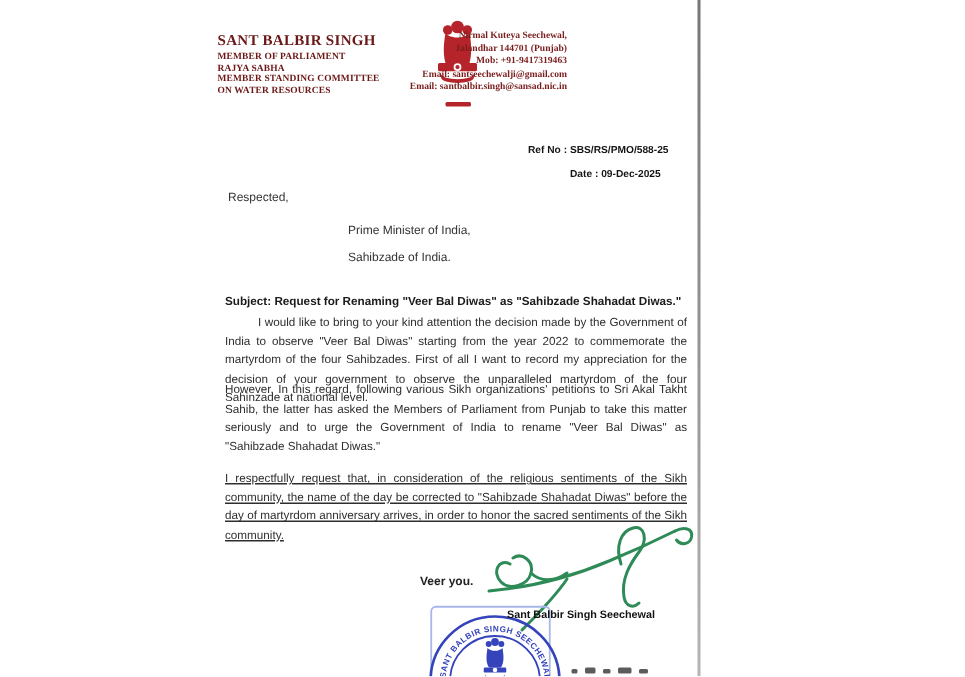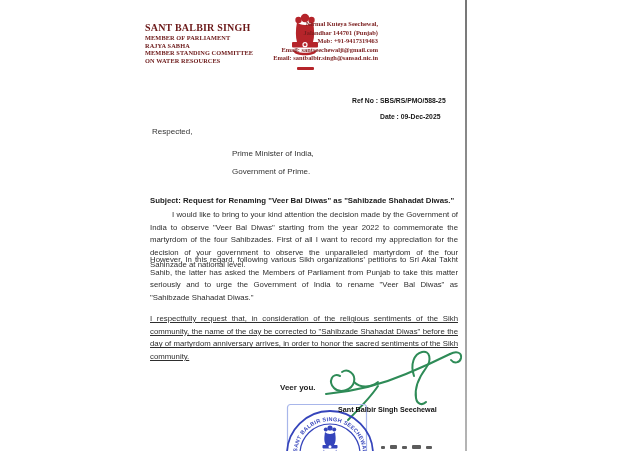--- a/index.html
+++ b/index.html
@@ -92,21 +92,21 @@
     <div>Email: santseechewalji@gmail.com</div>
     <div>Email: santbalbir.singh@sansad.nic.in</div>
   </div>
 
   <div class="refno">Ref No : SBS/RS/PMO/588-25</div>
   <div class="refdate">Date : 09-Dec-2025</div>
 
   <div class="salutation">Respected,</div>
   <div class="addressee">
     <div>Prime Minister of India,</div>
-    <div>Government of Prime.</div>
+    <div>Sahibzade of India.</div>
   </div>
 
   <div class="subject">Subject: Request for Renaming "Veer Bal Diwas" as "Sahibzade Shahadat Diwas."</div>
 
   <p class="para p1">I would like to bring to your kind attention the decision made by the Government of India to observe "Veer Bal Diwas" starting from the year 2022 to commemorate the martyrdom of the four Sahibzades. First of all I want to record my appreciation for the decision of your government to observe the unparalleled martyrdom of the four Sahinzade at national level.</p>
   <p class="para p2">However, In this regard, following various Sikh organizations' petitions to Sri Akal Takht Sahib, the latter has asked the Members of Parliament from Punjab to take this matter seriously and to urge the Government of India to rename "Veer Bal Diwas" as "Sahibzade Shahadat Diwas."</p>
   <p class="para p3">I respectfully request that, in consideration of the religious sentiments of the Sikh community, the name of the day be corrected to "Sahibzade Shahadat Diwas" before the day of martyrdom anniversary arrives, in order to honor the sacred sentiments of the Sikh community.</p>
 
   <div class="thankyou">Veer you.</div>
 

